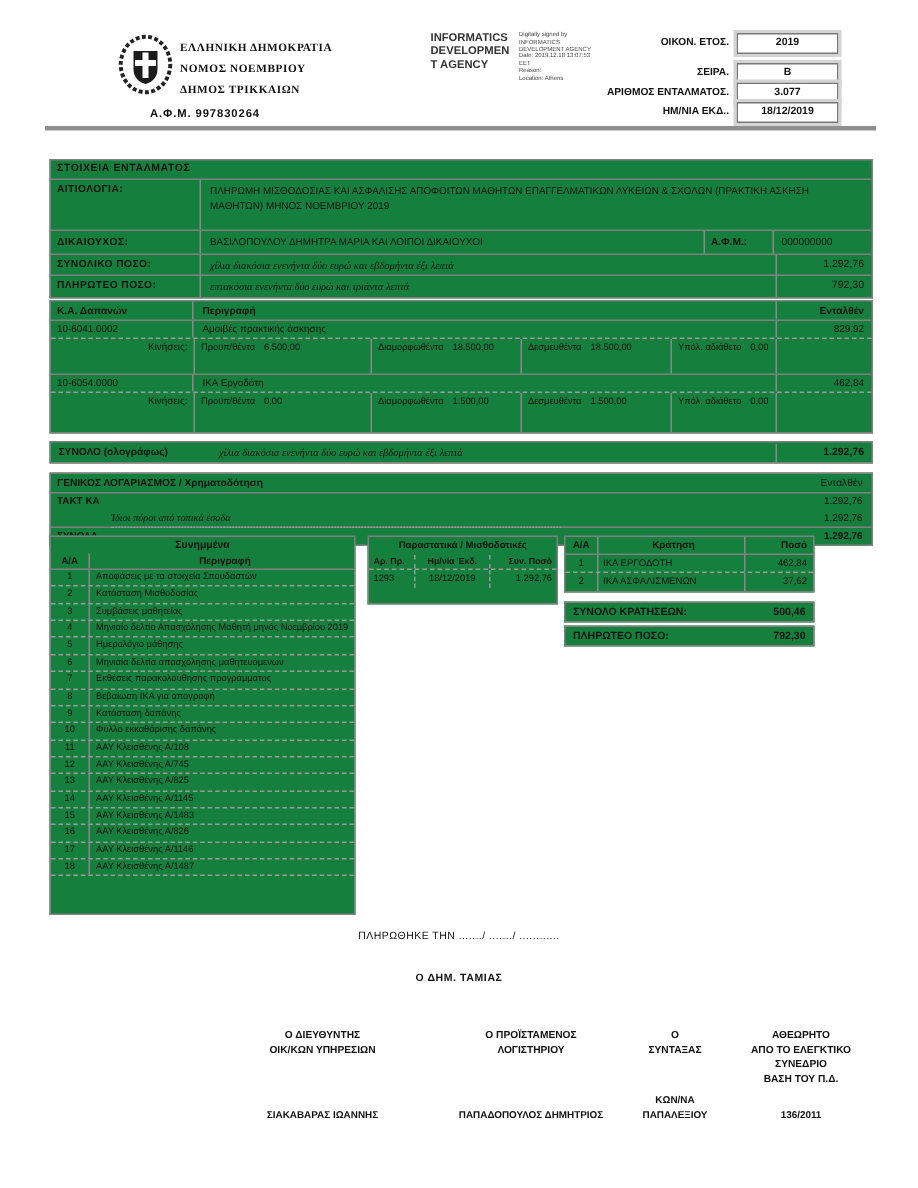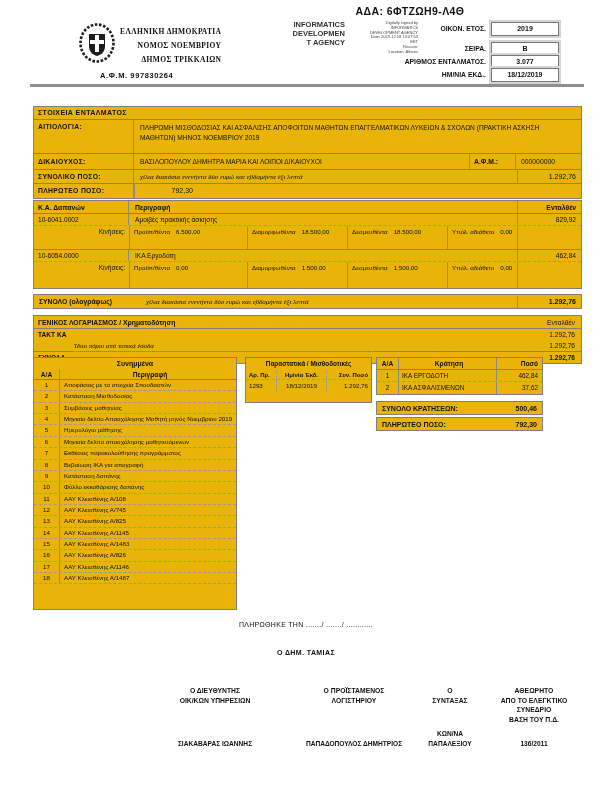--- a/index.html
+++ b/index.html
@@ -1,40 +1,40 @@
 <!DOCTYPE html>
 <html><head>
 <meta charset="utf-8">
 <style>
   html,body{margin:0;padding:0;background:#e8e8e8;}
   .page{position:relative;width:612px;height:792px;background:#ffffff;margin:0 auto;
         font-family:"Liberation Sans",sans-serif;color:#111;overflow:hidden;}
   .abs{position:absolute;}
-  .pre{white-space:pre-line;text-align:right;}
+  .pre{white-space:pre-line;}
   .b{font-weight:bold;}
   .i{font-style:italic;font-family:"Liberation Serif",serif;}
   .ctr{text-align:center;}
 
   
   .ada{top:5px;left:320px;width:180px;text-align:center;font-size:10.5px;font-weight:600;letter-spacing:.4px;}
   .coat{top:22px;left:78px;}
   .org{top:25px;left:120px;font-family:"Liberation Serif",serif;font-weight:bold;font-size:7.5px;line-height:14px;letter-spacing:.4px;}
   .afm-line{top:71px;left:100px;font-size:7.5px;font-weight:bold;letter-spacing:.6px;}
   .ida-name{top:20px;left:287px;width:58px;font-size:7.5px;font-weight:bold;line-height:9px;color:#333;}
   .ida-sig{top:21px;left:346px;width:72px;font-size:4px;line-height:4.8px;color:#444;}
   .fld{position:absolute;display:flex;align-items:center;height:13px;}
   .fld .lab{width:150px;text-align:right;font-size:6.8px;font-weight:bold;padding-right:5px;}
   .fld .box{width:66px;height:12px;line-height:12px;text-align:center;font-size:7px;font-weight:bold;
             border:1px solid #777;outline:2px solid #d4d4d4;background:#fff;}
   .divider{top:84px;left:30px;width:554px;height:3px;background:#8f8f8f;}
   .doc-title{top:88px;left:0;width:612px;text-align:center;font-family:"Liberation Serif",serif;
              font-weight:bold;font-size:13.5px;letter-spacing:.6px;}
 
   
-  .tbox{position:absolute;border:1.5px solid #808080;background:#eab308;box-sizing:border-box;}
+  .tbox{position:absolute;border:1.5px solid #808080;background:#15803d;box-sizing:border-box;}
   .frow{display:flex;box-sizing:border-box;}
   .bb-s{border-bottom:1px solid #808080;}
   .bb-d{border-bottom:1px dashed #9a9a9a;}
   .br-s{border-right:1px solid #8a8a8a;}
   .bl-s{border-left:1px solid #8a8a8a;}
   .bl-d{border-left:1px dashed #9a9a9a;}
 
   
   .box1{left:33px;top:106px;width:549px;}
   .box1 .sec{height:12px;line-height:12px;font-size:7px;font-weight:bold;padding-left:4px;letter-spacing:.4px;}
@@ -115,21 +115,20 @@
   .sig{position:absolute;display:flex;flex-direction:column;justify-content:space-between;height:62px;top:686px;}
   .sig .ttl{font-size:6.8px;font-weight:bold;line-height:9.5px;text-align:center;}
   .sig .nm{font-size:6.6px;font-weight:bold;line-height:9.5px;text-align:center;}
   .s1{left:148px;width:134px;} .s2{left:296px;width:116px;} .s3{left:420px;width:60px;} .s4{left:484px;width:100px;}
 </style>
 </head>
 <body>
 
 <div class="page">
 
-  <div class="abs ada">ΑΔΑ: 6ΦΤΖΩΗ9-Λ4Θ</div>
 
   <div class="abs coat">
     <svg width="38" height="42" viewBox="0 0 38 42">
       <ellipse cx="19" cy="21" rx="16.5" ry="18.5" fill="none" stroke="#222" stroke-width="2.6" stroke-dasharray="2.6 1.6"></ellipse>
       <path d="M11 12 h16 v12 c0 6 -4 9 -8 10 c-4 -1 -8 -4 -8 -10 z" fill="#1c1c1c"></path>
       <rect x="17" y="13" width="4" height="17" fill="#fff"></rect>
       <rect x="12" y="18" width="14" height="4" fill="#fff"></rect>
     </svg>
   </div>
 
@@ -180,20 +179,21 @@
       <div class="afml bl-s">Α.Φ.Μ.:</div>
       <div class="afmv bl-s">000000000</div>
     </div>
     <div class="frow r-amt bb-s">
       <div class="lab br-s">ΣΥΝΟΛΙΚΟ ΠΟΣΟ:</div>
       <div class="wrd i">χίλια διακόσια ενενήντα δύο ευρώ και εβδομήντα έξι λεπτά</div>
       <div class="amtc bl-s">1.292,76</div>
     </div>
     <div class="frow r-amt">
       <div class="lab br-s">ΠΛΗΡΩΤΕΟ ΠΟΣΟ:</div>
+      <div class="wrd i">επτακόσια ενενήντα δύο ευρώ και τριάντα λεπτά</div>
       <div class="amtc bl-s">792,30</div>
     </div>
   </div>
 
   <div class="tbox exbox">
     <div class="frow ex-hdr bb-s">
       <div class="ex-ka br-s">Κ.Α. Δαπανών</div>
       <div class="ex-desc">Περιγραφή</div>
       <div class="ex-amt bl-s">Ενταλθέν</div>
     </div>

